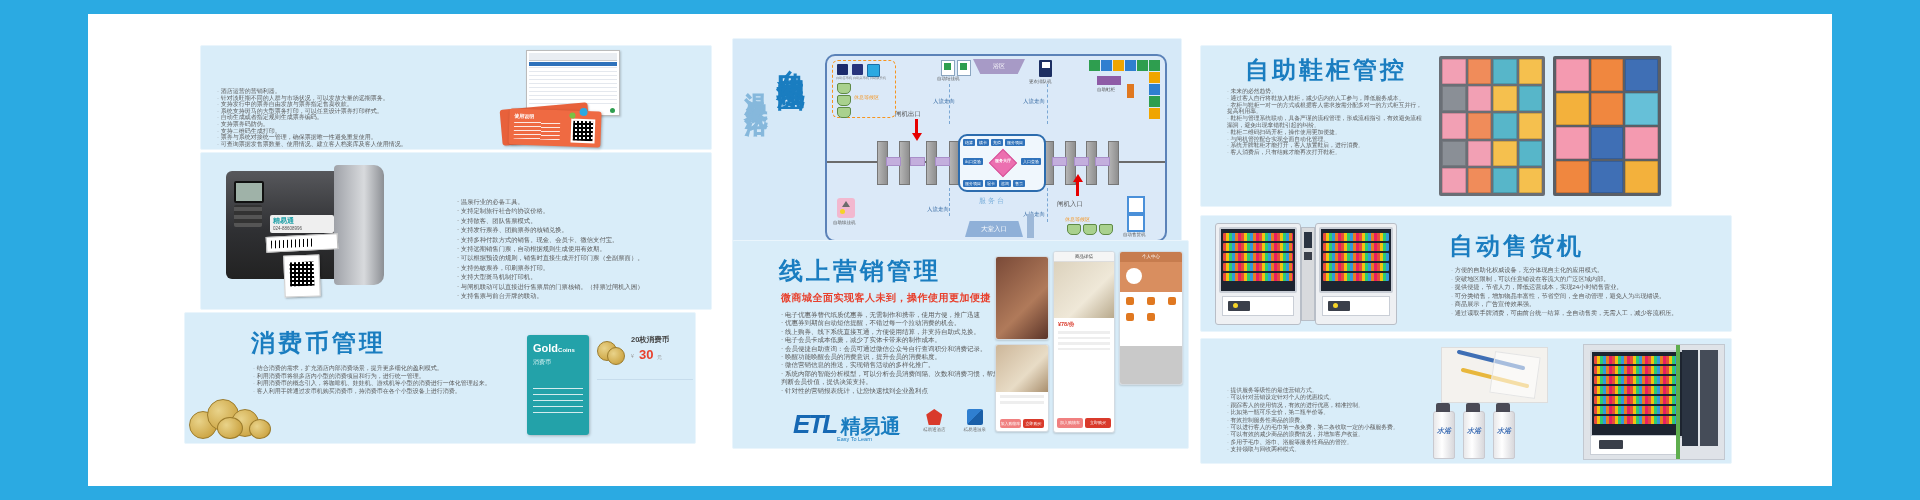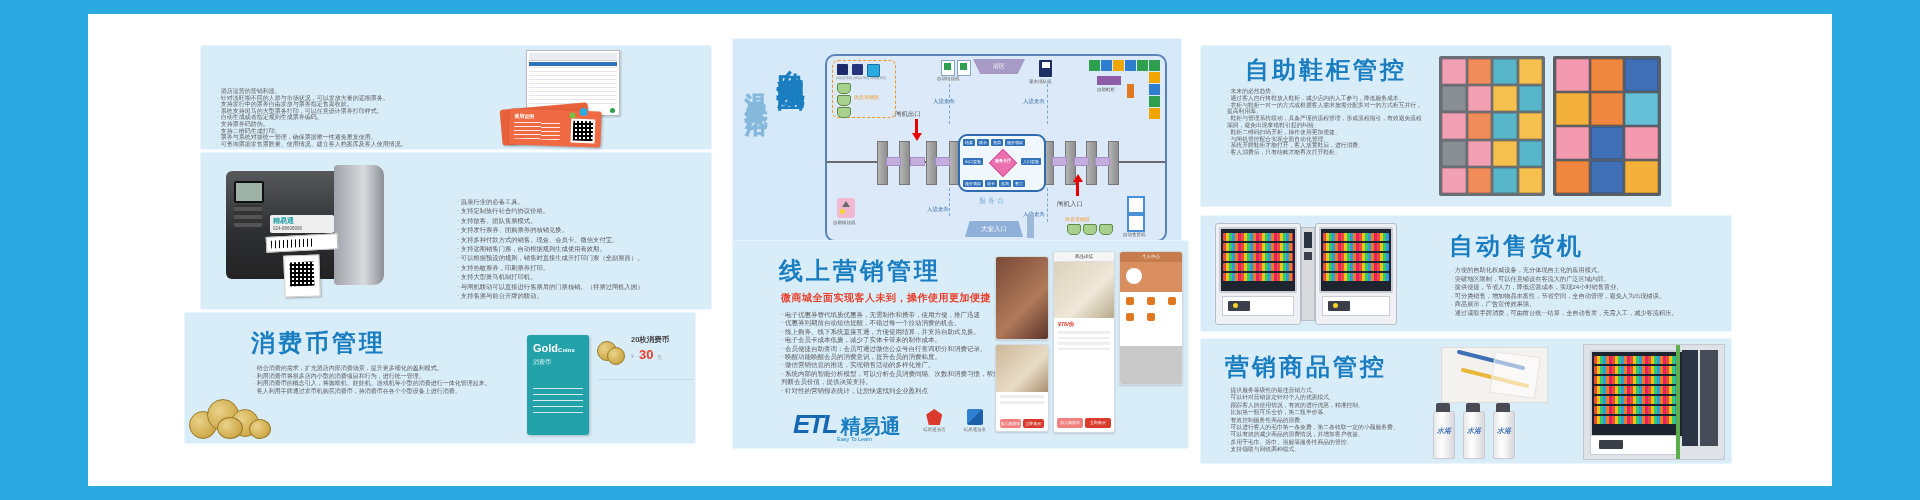--- a/index.html
+++ b/index.html
@@ -450,21 +450,20 @@
         <div>方便的自助化权威设备，充分体现自主化的应用模式。</div>
         <div>突破地区限制，可以任意铺设在客流大的广泛区域内部。</div>
         <div>提供便捷，节省人力，降低运营成本，实现24小时销售营业。</div>
         <div>可分类销售，增加物品丰富性，节省空间，全自动管理，避免人为出现错误。</div>
         <div>商品展示，广告宣传效果强。</div>
         <div>通过读取手牌消费，可由前台统一结算，全自动售卖，无需人工，减少客流积压。</div>
       </div>
   </div>
 
   <div class="panel" style="left:1200px;top:338px;width:530px;height:124px;">
-    <div class="ptitle" style="left:24px;top:12px;">营销商品管控</div>
     <div class="bl" style="left:26px;top:48px;width:205px;font-size:5.8px;line-height:7.4px;">
         <div>提供服务等级性的最佳营销方式。</div>
         <div>可以针对营销设定针对个人的优惠模式。</div>
         <div>跟踪客人的使用情况，有效的进行优惠，精准控制。</div>
         <div>比如第一瓶可乐全价，第二瓶半价等。</div>
         <div>有效控制服务性商品的浪费。</div>
         <div>可以进行客人的毛巾第一条免费，第二条收取一定的小额服务费。</div>
         <div>可以有效的减少商品的浪费情况，并增加客户收益。</div>
         <div>多用于毛巾、浴巾、浴服等服务性商品的管控。</div>
         <div>支持领取与回收两种模式。</div>

